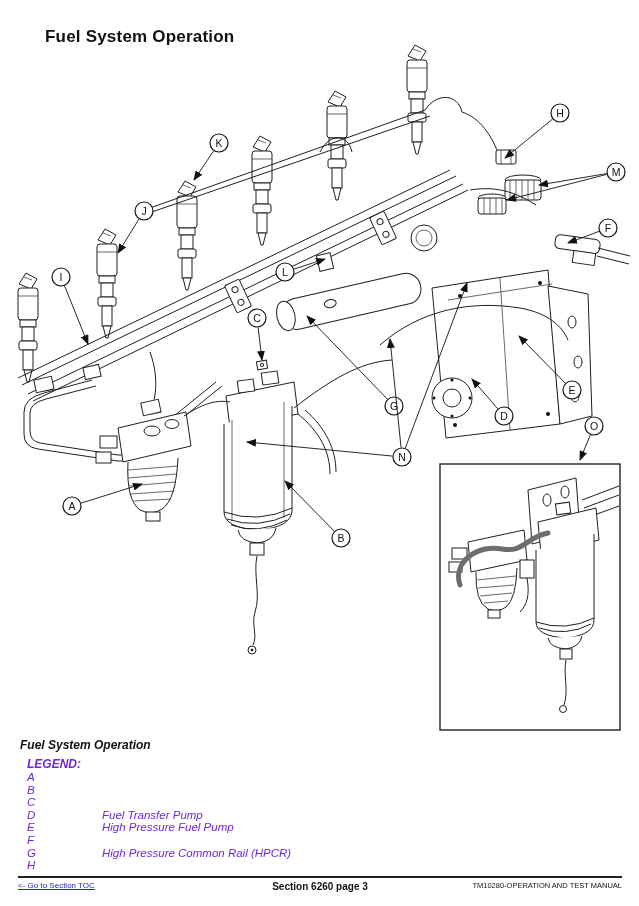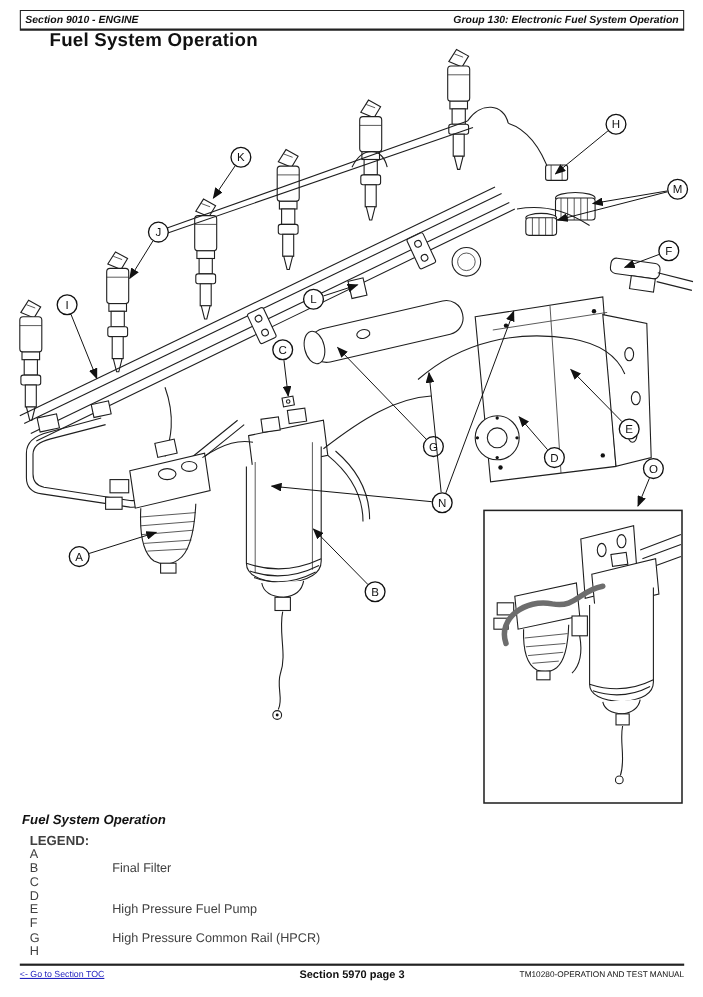--- a/index.html
+++ b/index.html
@@ -34,24 +34,20 @@
   #footer{position:absolute;left:18px;right:17px;top:881px;display:flex;align-items:baseline;}
   #toc-link{font-size:8px;font-weight:normal;text-decoration:underline;cursor:pointer;}
   #footer-center{position:absolute;left:0;right:0;text-align:center;font-size:10px;font-weight:bold;}
   #footer-right{margin-left:auto;font-size:7.5px;}
 </style>
 </head>
 <body>
 
 <div id="page">
 
-  <div id="hdr">
-    <span class="hdr-txt">Section 9010 - ENGINE</span>
-    <span class="hdr-txt">Group 130: Electronic Fuel System Operation</span>
-  </div>
 
   <div id="title">Fuel System Operation</div>
 
   <div id="diag">
     <svg width="639" height="906" viewBox="0 0 639 906" xmlns="http://www.w3.org/2000/svg">
       <defs>
         <marker id="arrw" markerWidth="10" markerHeight="8" refX="9" refY="4" orient="auto" markerUnits="userSpaceOnUse">
           <path d="M0,0 L10,4 L0,8 Z" fill="#111"></path>
         </marker>
         <g id="inj">
@@ -315,35 +311,35 @@
             <line x1="590.3828768500842" y1="434.7844419355098" x2="580" y2="460" class="callout-line" marker-end="url(#arrw)"></line>
             <circle cx="594" cy="426" r="9" class="callout-circle"></circle>
             <text x="594" y="429.8" class="callout-letter">O</text>
           </g>
         </g>
     </svg>
   </div>
 
   <div id="fig-caption">Fuel System Operation</div>
 
-  <div id="legend" style="color: #404040;">
+  <div id="legend" style="color: #6d28d9; font-style: italic;">
     <div id="legend-title">LEGEND:</div>
     <div id="legend-rows">
         <div class="lg-row">
           <span class="lg-key">A</span>
         </div>
         <div class="lg-row">
           <span class="lg-key">B</span>
-          <span class="lg-label">Final Filter</span>
         </div>
         <div class="lg-row">
           <span class="lg-key">C</span>
         </div>
         <div class="lg-row">
           <span class="lg-key">D</span>
+          <span class="lg-label">Fuel Transfer Pump</span>
         </div>
         <div class="lg-row">
           <span class="lg-key">E</span>
           <span class="lg-label">High Pressure Fuel Pump</span>
         </div>
         <div class="lg-row">
           <span class="lg-key">F</span>
         </div>
         <div class="lg-row">
           <span class="lg-key">G</span>
@@ -352,17 +348,17 @@
         <div class="lg-row">
           <span class="lg-key">H</span>
         </div>
       </div>
   </div>
 
   <div id="rule"></div>
 
   <div id="footer">
     <span id="toc-link" style="color: rgb(34, 34, 191);">&lt;- Go to Section TOC</span>
-    <span id="footer-center">Section 5970 page 3</span>
+    <span id="footer-center">Section 6260 page 3</span>
     <span id="footer-right">TM10280-OPERATION AND TEST MANUAL</span>
   </div>
 
 </div>
 
 </body></html>

